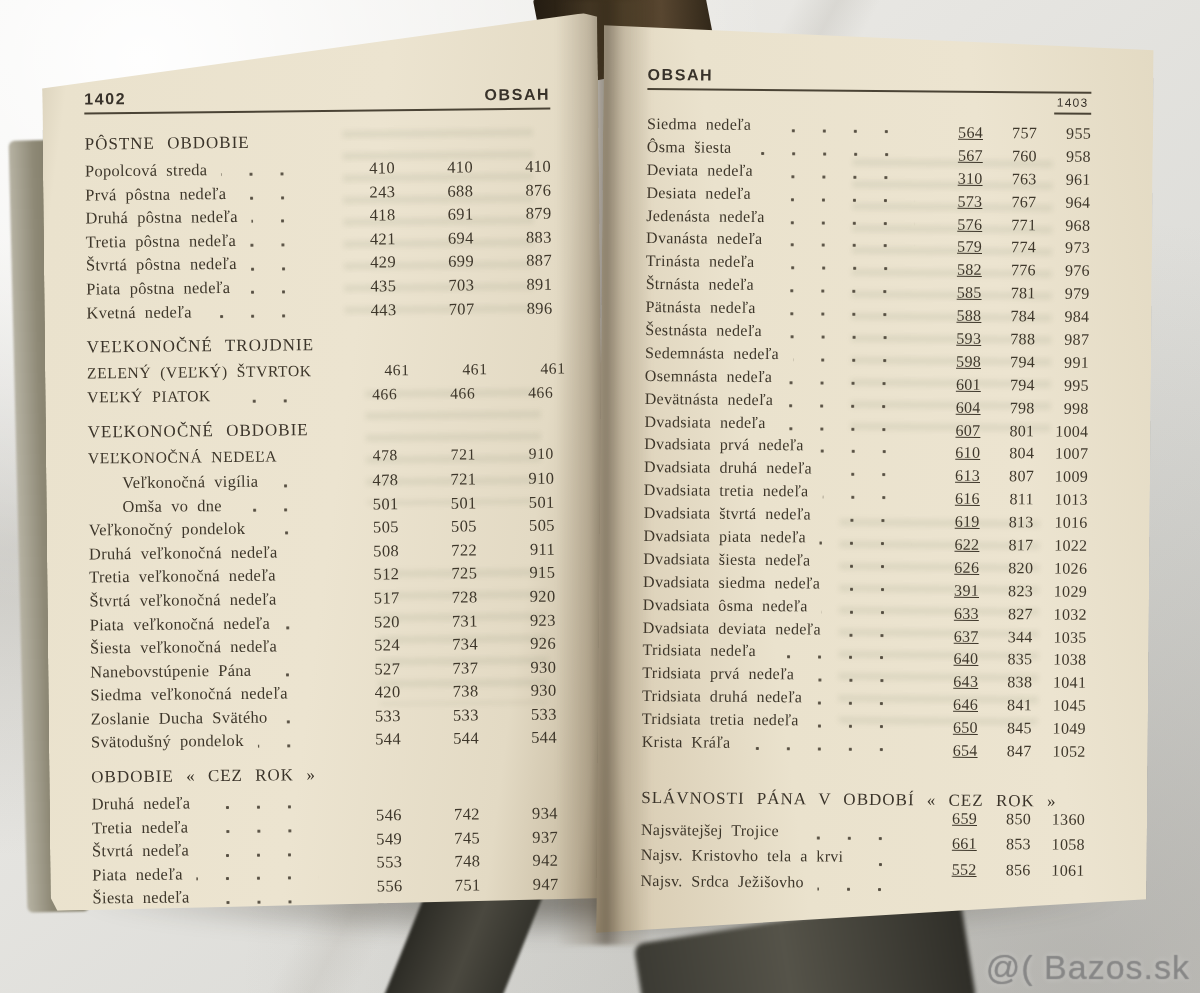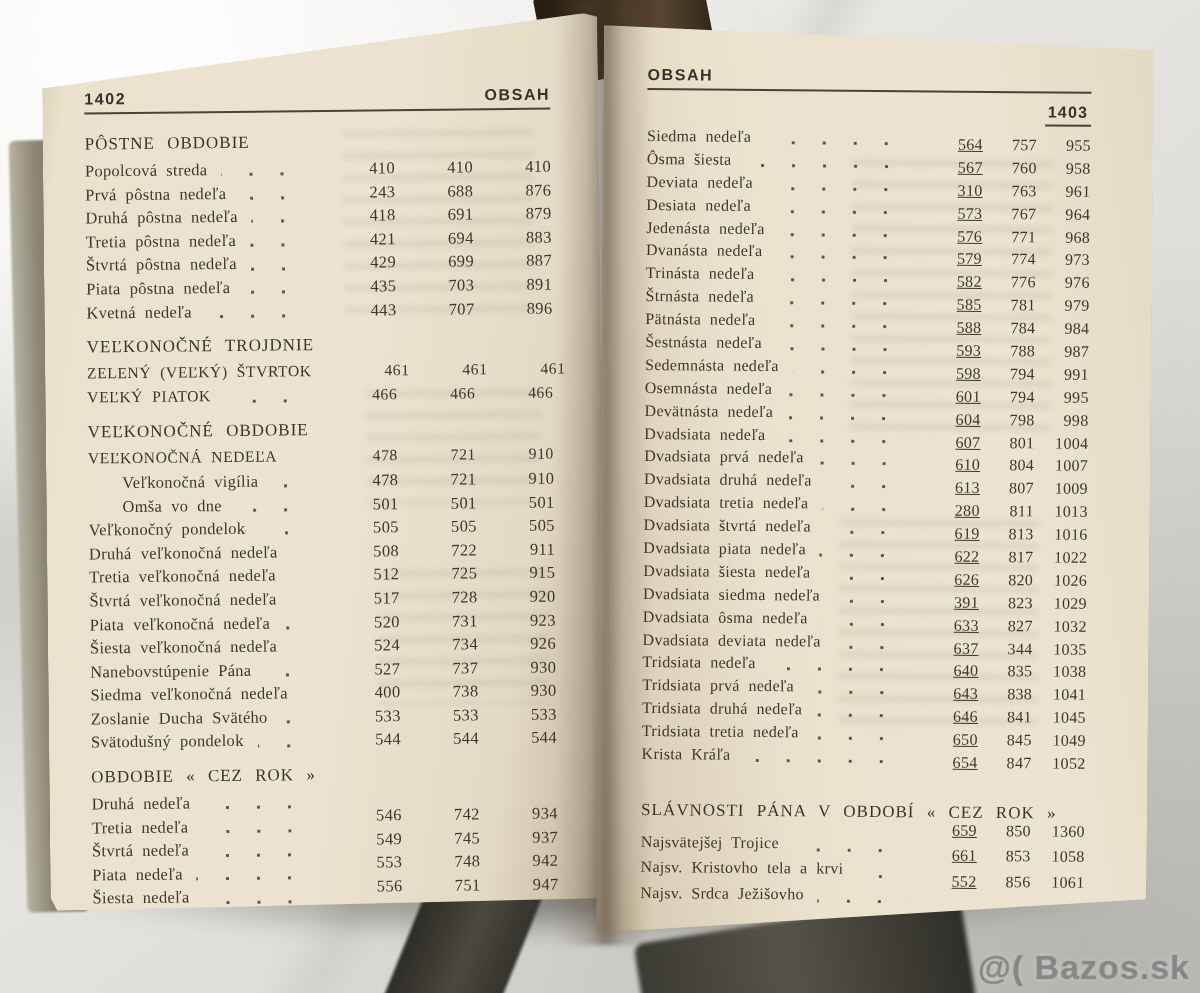--- a/index.html
+++ b/index.html
@@ -77,22 +77,22 @@
   
   .hdr{
     display:flex;justify-content:space-between;align-items:flex-end;
     border-bottom:2px solid #4a4335;padding-bottom:4px;
     font-family:"Liberation Sans",sans-serif;font-weight:700;
     font-size:16px;letter-spacing:1.6px;color:#38322a;
   }
   .page-left .hdr{margin-bottom:20px;}
   .pgnum-right-row{display:flex;justify-content:flex-end;margin-top:2px;margin-bottom:4px;}
   .pgnum-right{
-    font-family:"Liberation Sans",sans-serif;font-weight:700;font-size:16px;
-    letter-spacing:1.2px;color:#38322a;border-bottom:2px solid #4a4335;padding:0 3px 3px;margin-top:8px;
+    font-family:"Liberation Sans",sans-serif;font-weight:400;font-size:12px;
+    letter-spacing:1.2px;color:#38322a;border-bottom:2px solid #4a4335;padding:0 3px 3px;
   }
   
   .section{position:relative;}
   .heading{
     height:27px;margin-top:11px;font-size:17px;letter-spacing:1px;word-spacing:7px;
     white-space:nowrap;color:#3b342a;
   }
   .page-left .section:nth-of-type(1) .heading{margin-top:0;}
   .row{display:flex;align-items:baseline;height:23.6px;font-size:16.5px;
        letter-spacing:.3px;word-spacing:4.5px;white-space:nowrap;}
@@ -117,21 +117,21 @@
   .page-right .section:nth-of-type(2) .row{height:25.4px;}
   .page-right .section:nth-of-type(2) .heading{margin-top:0;margin-bottom:6px;}
   
   .ghost{
     position:absolute;z-index:0;opacity:.5;filter:blur(2.5px);border-radius:6px;
     background:repeating-linear-gradient(180deg, transparent 0 15px, rgba(108,118,90,.22) 15px 22px);
   }
   
   .watermark{
     position:absolute;right:10px;bottom:6px;z-index:6;
-    font-family:"Liberation Sans",sans-serif;font-weight:700;font-size:34px;
+    font-family:"Liberation Sans",sans-serif;font-weight:400;font-size:34px;
     color:rgba(190,190,190,.38);
     text-shadow:0 0 1px rgba(90,90,90,.9), 0 0 6px rgba(255,255,255,.35);
     letter-spacing:1px;
   }
 </style>
 </head>
 <body>
 
 <div class="photo">
 
@@ -328,21 +328,21 @@
               <span class="nums">
                 <span class="num">527</span>
                 <span class="num">737</span>
                 <span class="num">930</span>
               </span>
             </div>
             <div class="row">
               <span class="label">Siedma veľkonočná nedeľa</span>
               <span class="dots"></span>
               <span class="nums">
-                <span class="num">400</span>
+                <span class="num">420</span>
                 <span class="num">738</span>
                 <span class="num">930</span>
               </span>
             </div>
             <div class="row">
               <span class="label">Zoslanie Ducha Svätého</span>
               <span class="dots"></span>
               <span class="nums">
                 <span class="num">533</span>
                 <span class="num">533</span>
@@ -565,21 +565,21 @@
               <span class="nums">
                 <span class="num">613</span>
                 <span class="num">807</span>
                 <span class="num">1009</span>
               </span>
             </div>
             <div class="row">
               <span class="label">Dvadsiata tretia nedeľa</span>
               <span class="dots"></span>
               <span class="nums">
-                <span class="num">280</span>
+                <span class="num">616</span>
                 <span class="num">811</span>
                 <span class="num">1013</span>
               </span>
             </div>
             <div class="row">
               <span class="label">Dvadsiata štvrtá nedeľa</span>
               <span class="dots"></span>
               <span class="nums">
                 <span class="num">619</span>
                 <span class="num">813</span>

